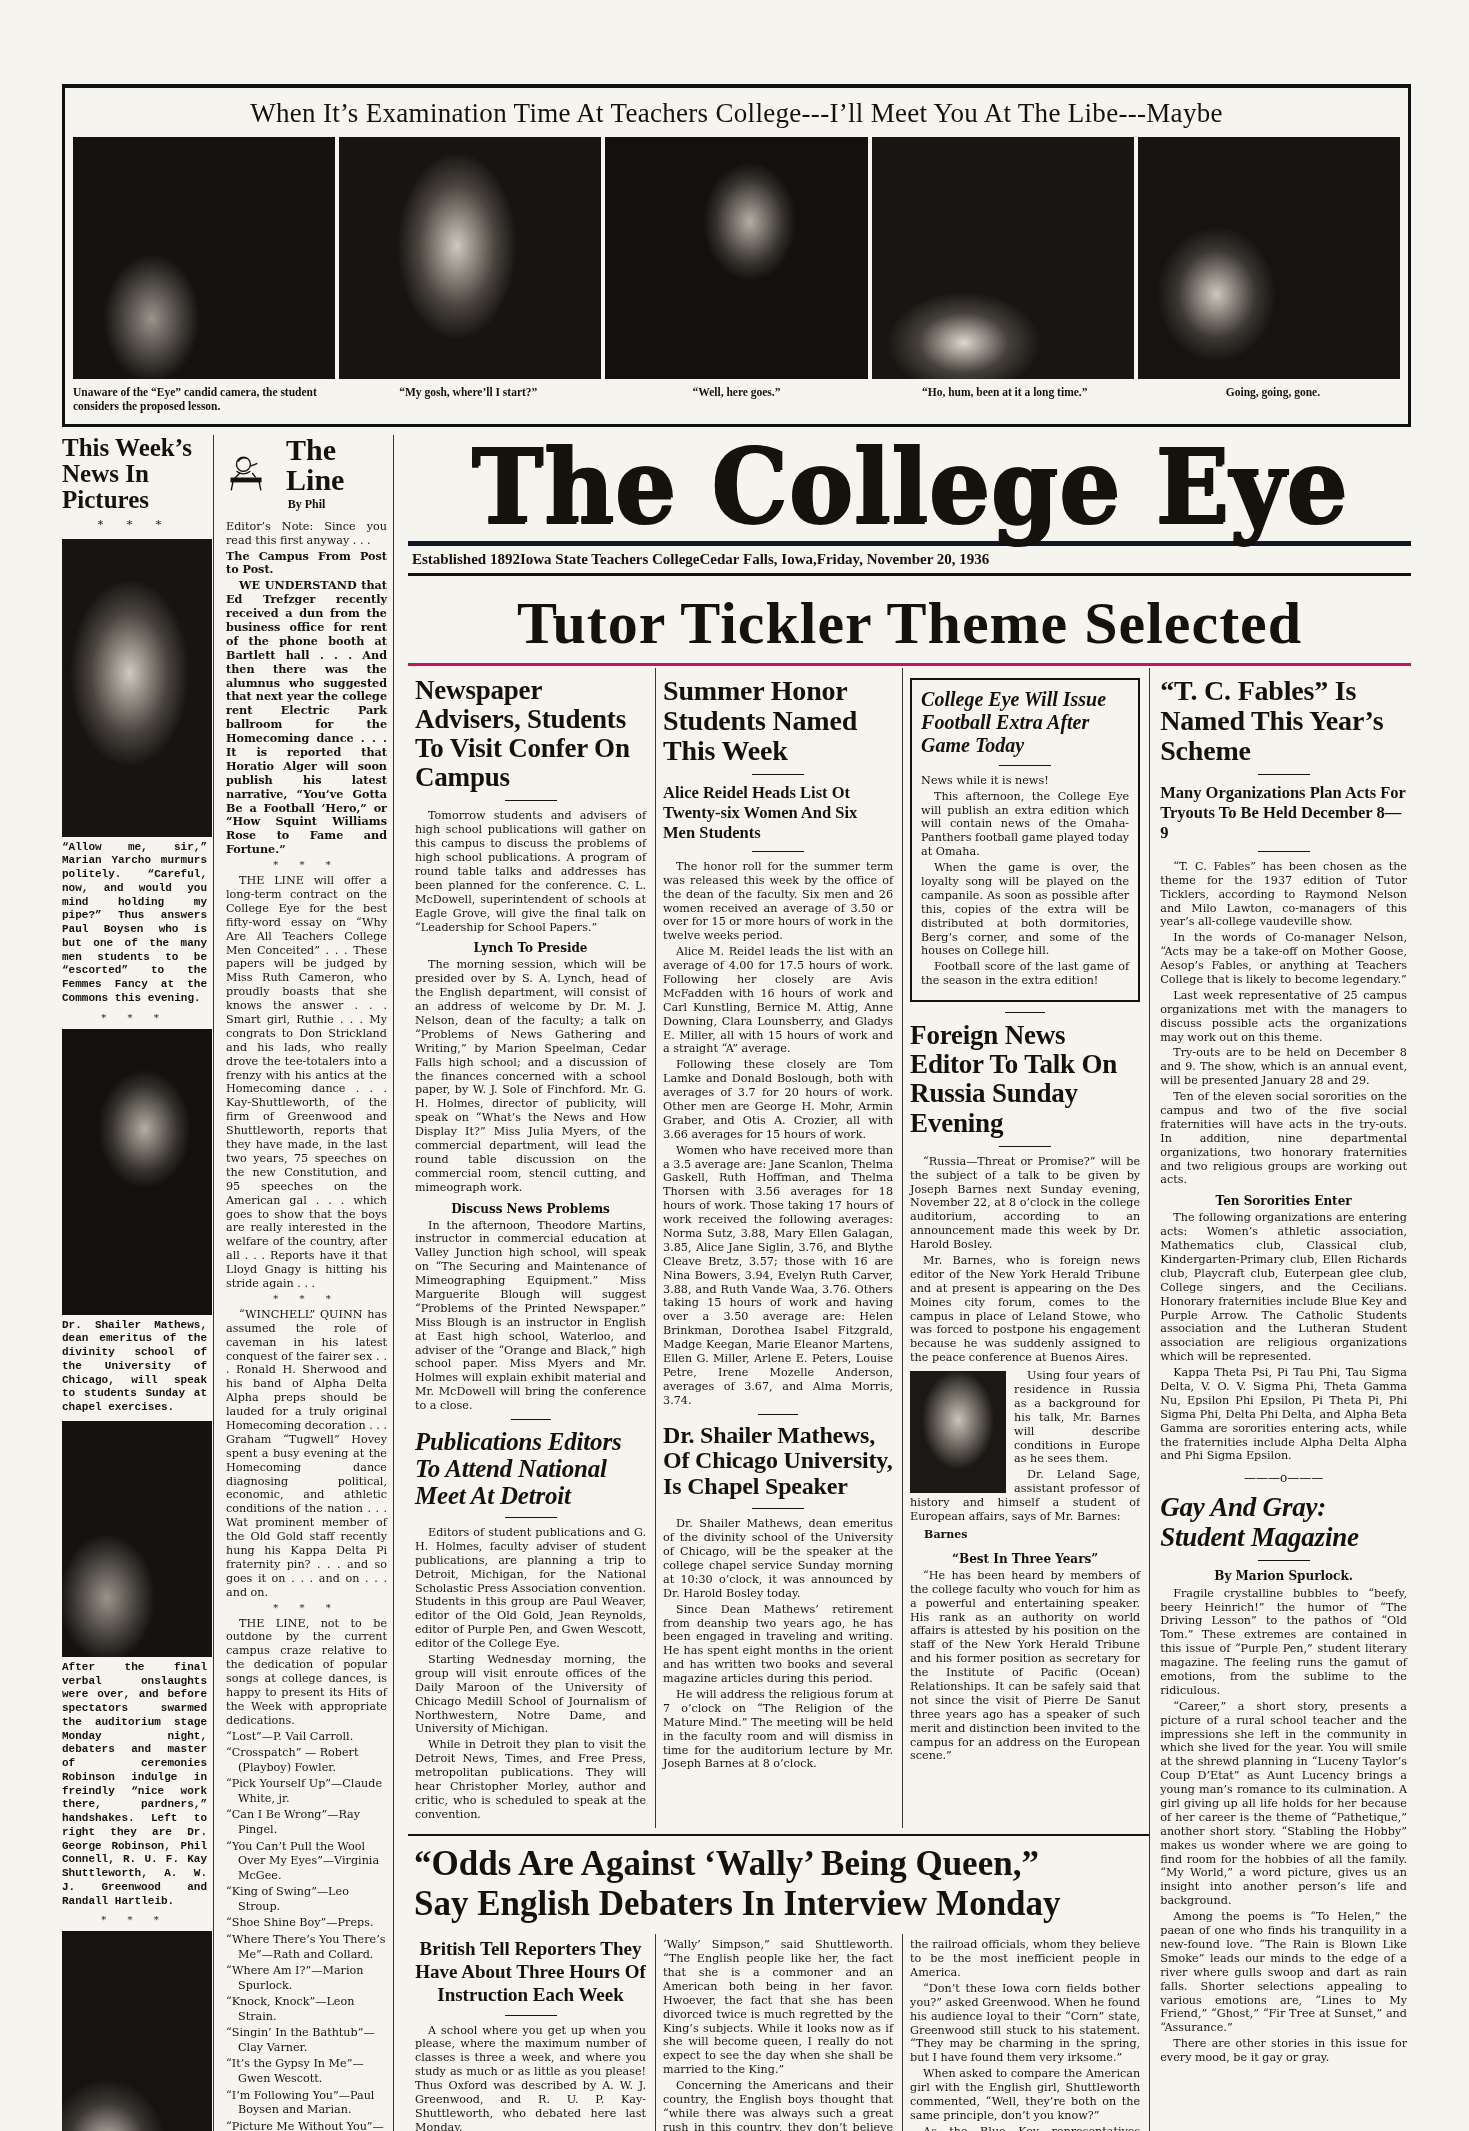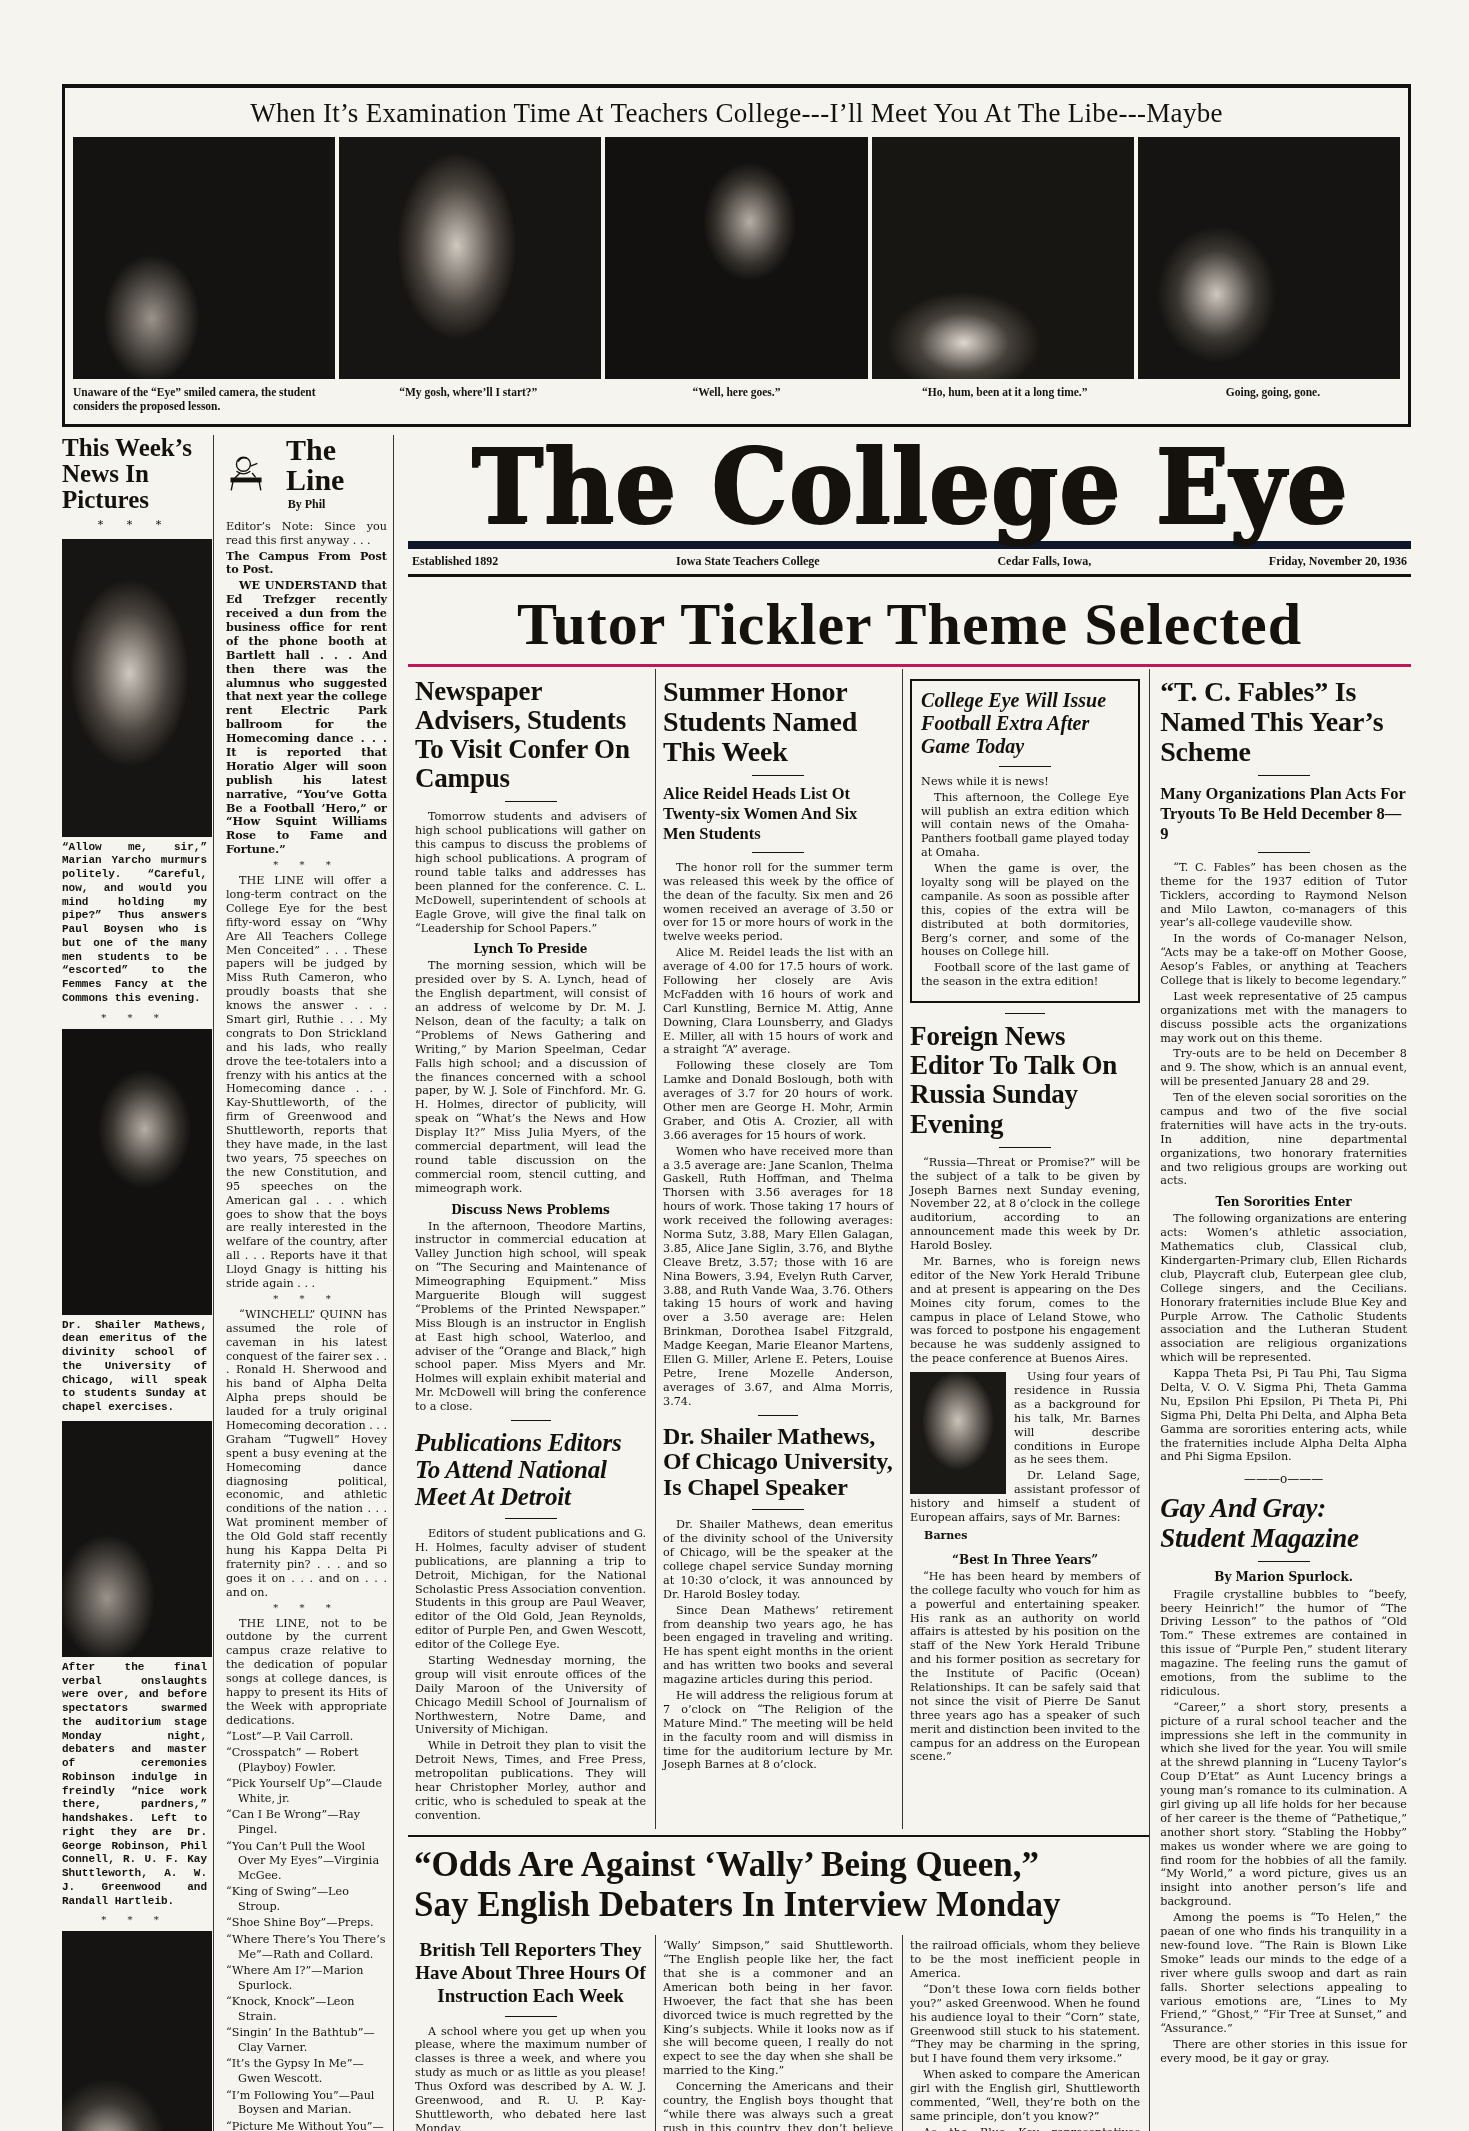--- a/index.html
+++ b/index.html
@@ -49,24 +49,24 @@
   .hits p { font-size:11.2px; line-height:1.3; text-indent:0; padding-left:12px; text-indent:-12px; text-align:left; }
   
   .main-area { padding-left:4px; }
   .masthead { position:relative; text-align:center; padding:0 0 6px; }
   .masthead-title {
     font-family:"DejaVu Serif", serif; font-weight:bold; font-size:96px; line-height:1;
     letter-spacing:1px; transform:scaleY(1.08); transform-origin:top;
     text-shadow:2px 0 0 #15120e, 0 1px 0 #15120e;
   }
   .dateline {
-    display:flex; justify-content:space-between; align-items:center;
-    border-top:8px solid #0f172a; border-bottom:3px solid #15120e;
+    display:flex; justify-content:flex-start; align-items:center;
+    border-top:5px solid #0f172a; border-bottom:3px solid #15120e;
     margin-top:10px; padding:5px 4px; font-family:"Liberation Serif", serif;
-    font-size:12px; font-weight:bold;
+    font-size:15px; font-weight:bold;
   }
   .lead-headline {
     font-family:"Liberation Serif", serif; font-weight:bold; font-size:60px;
     letter-spacing:1px; text-align:center; line-height:1.05; padding:10px 0 8px;
     border-bottom:3px solid #be185d; margin-bottom:2px;
   }
   .cols-wrap { display:flex; }
   .three-cols-plus { width:74%; display:flex; flex-direction:column; border-right:1px solid #3a362f; }
   .top3 { display:flex; }
   .ncol { width:33.33%; padding:8px 9px 4px 7px; }
@@ -105,21 +105,21 @@
   <div class="banner">
     <div class="banner-headline">When It’s Examination Time At Teachers College---I’ll Meet You At The Libe---Maybe</div>
     <div class="photo-strip">
       <div class="photo p1"></div>
       <div class="photo p2"></div>
       <div class="photo p3"></div>
       <div class="photo p4"></div>
       <div class="photo p5"></div>
     </div>
     <div class="caption-row">
-      <div class="cap c1">Unaware of the “Eye” smiled camera, the student considers the proposed lesson.</div>
+      <div class="cap c1">Unaware of the “Eye” candid camera, the student considers the proposed lesson.</div>
       <div class="cap c2">“My gosh, where’ll I start?”</div>
       <div class="cap c3">“Well, here goes.”</div>
       <div class="cap c4">“Ho, hum, been at it a long time.”</div>
       <div class="cap c5">Going, going, gone.</div>
     </div>
   </div>
 
   <div class="body-grid">
 
     <div class="pics-col vrule">

